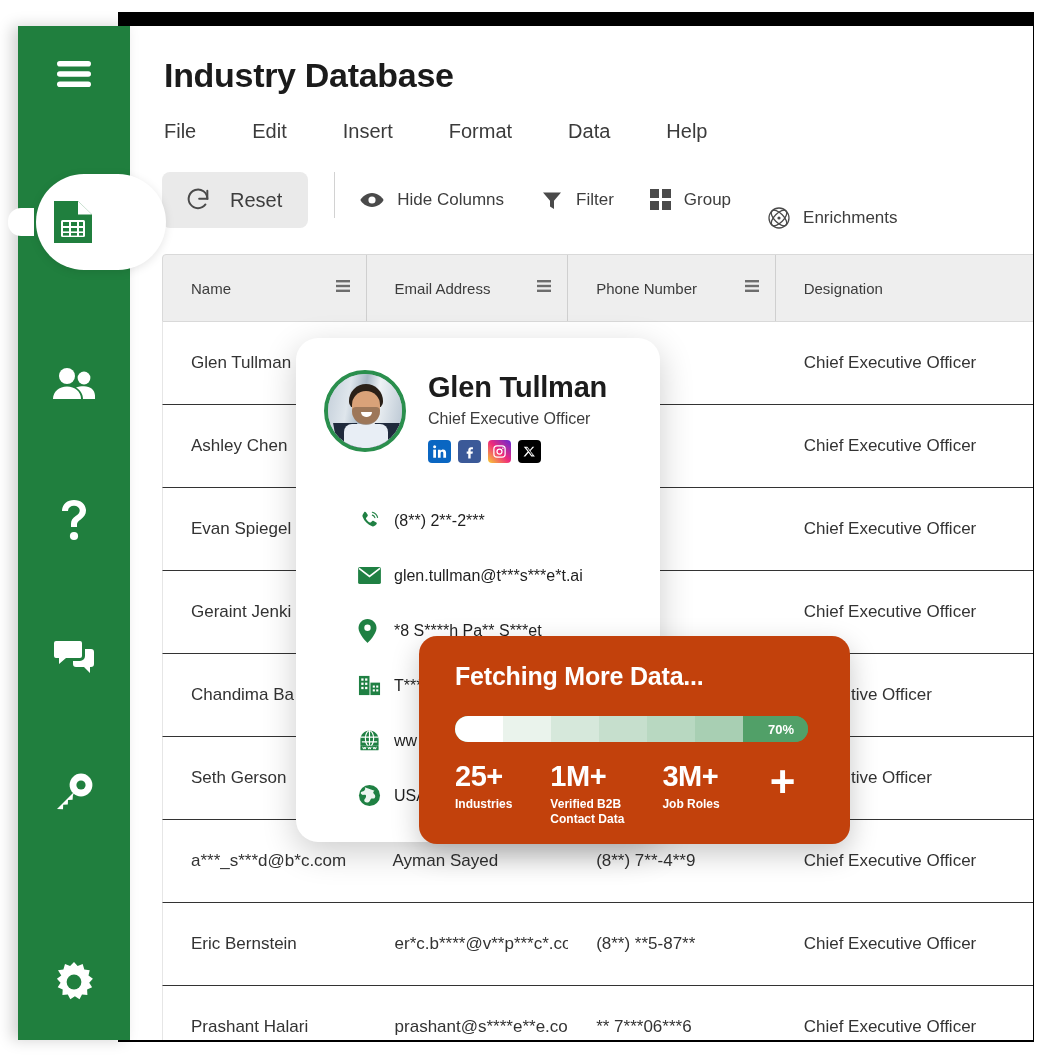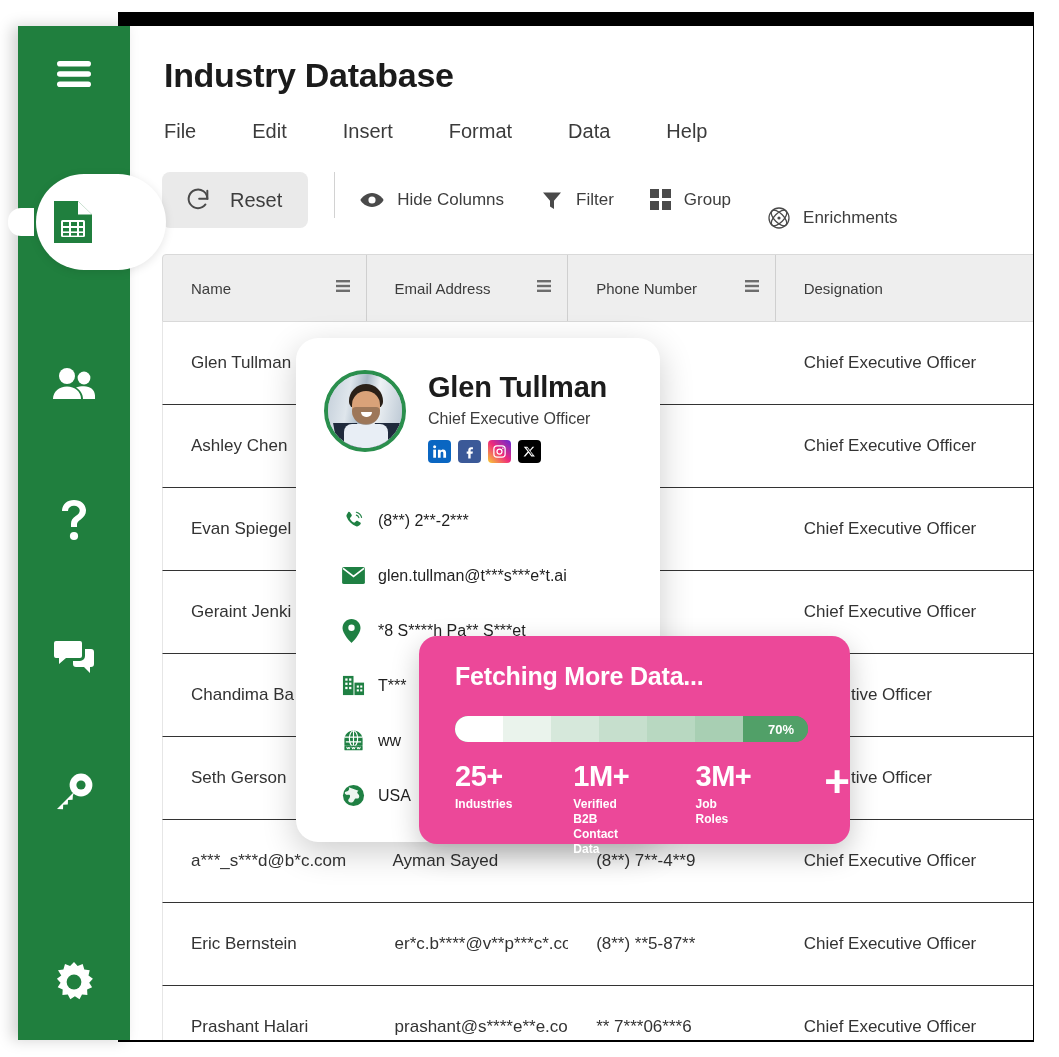--- a/index.html
+++ b/index.html
@@ -133,41 +133,41 @@
   .cc-who{padding-left:22px;padding-top:2px;}
   .cc-name{font-size:29px;font-weight:700;color:#1c1c1c;letter-spacing:-.2px;line-height:1.05;}
   .cc-role{font-size:16px;color:#3c3c3c;margin-top:8px;}
   .socials{display:flex;gap:7px;margin-top:12px;}
   .soc{width:23px;height:23px;border-radius:4px;display:flex;align-items:center;justify-content:center;}
   .soc svg{display:block;}
   .soc-li{background:#0a66c2;}
   .soc-fb{background:#3b5998;}
   .soc-ig{background:linear-gradient(45deg,#f9ce34,#ee2a7b,#6228d7);}
   .soc-x{background:#000000;}
-  .cc-list{margin-top:30px;padding-left:46px;}
+  .cc-list{margin-top:30px;padding-left:46px;margin-left:16px;}
   .cc-row{display:flex;align-items:center;height:55px;}
   .cc-ic{width:36px;flex:0 0 36px;display:flex;align-items:center;color:#1f8043;}
   .cc-ic svg{display:block;}
   .cc-txt{font-size:16px;color:#1f1f1f;white-space:nowrap;}
 
   
   .fetch-card{
     position:absolute;left:419px;top:636px;width:431px;height:208px;
-    background:#ec4899;border-radius:18px;z-index:30;
+    background:#c2410c;border-radius:18px;z-index:30;
     box-shadow:0 10px 28px rgba(0,0,0,.22);
   }
   .fc-title{position:absolute;left:36px;top:26px;font-size:25px;font-weight:700;color:#ffffff;letter-spacing:-.2px;}
   .progress{
     position:absolute;left:36px;top:80px;width:353px;height:26px;
     border-radius:13px;overflow:hidden;display:flex;background:#4f9c66;
   }
   .p-seg{height:26px;}
   .prog-rest{flex:1;display:flex;align-items:center;justify-content:flex-end;padding-right:14px;background:#51a068;}
   .prog-pct{font-size:13px;font-weight:700;color:#ffffff;}
-  .stats{position:absolute;left:36px;top:126px;display:flex;align-items:flex-start;gap:23px;}
+  .stats{position:absolute;left:36px;top:126px;display:flex;align-items:flex-start;}
   .stat{margin-right:38px;}
   .stat .num{font-size:29px;font-weight:700;color:#ffffff;line-height:1;letter-spacing:-.5px;}
   .stat .cap{font-size:12px;font-weight:700;color:#ffffff;margin-top:6px;line-height:1.25;}
   .plus{font-size:44px;font-weight:700;color:#ffffff;line-height:.8;margin-left:12px;margin-top:2px;}
 </style>
 </head>
 <body>
 
 <div class="frame"></div>
 

